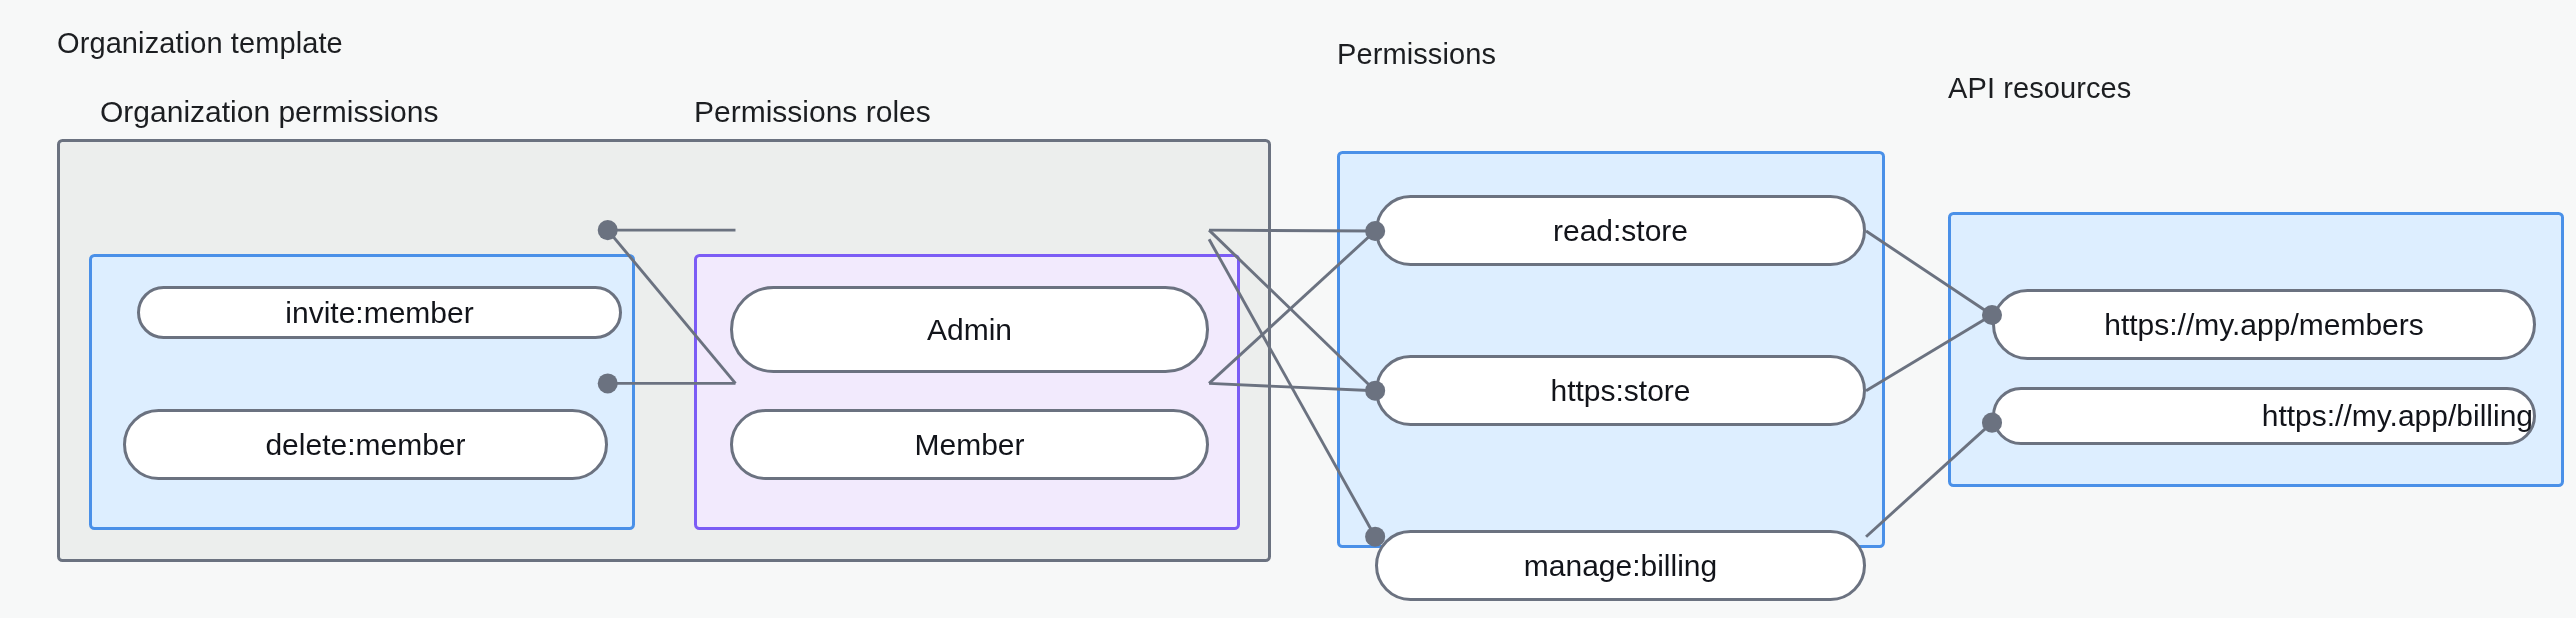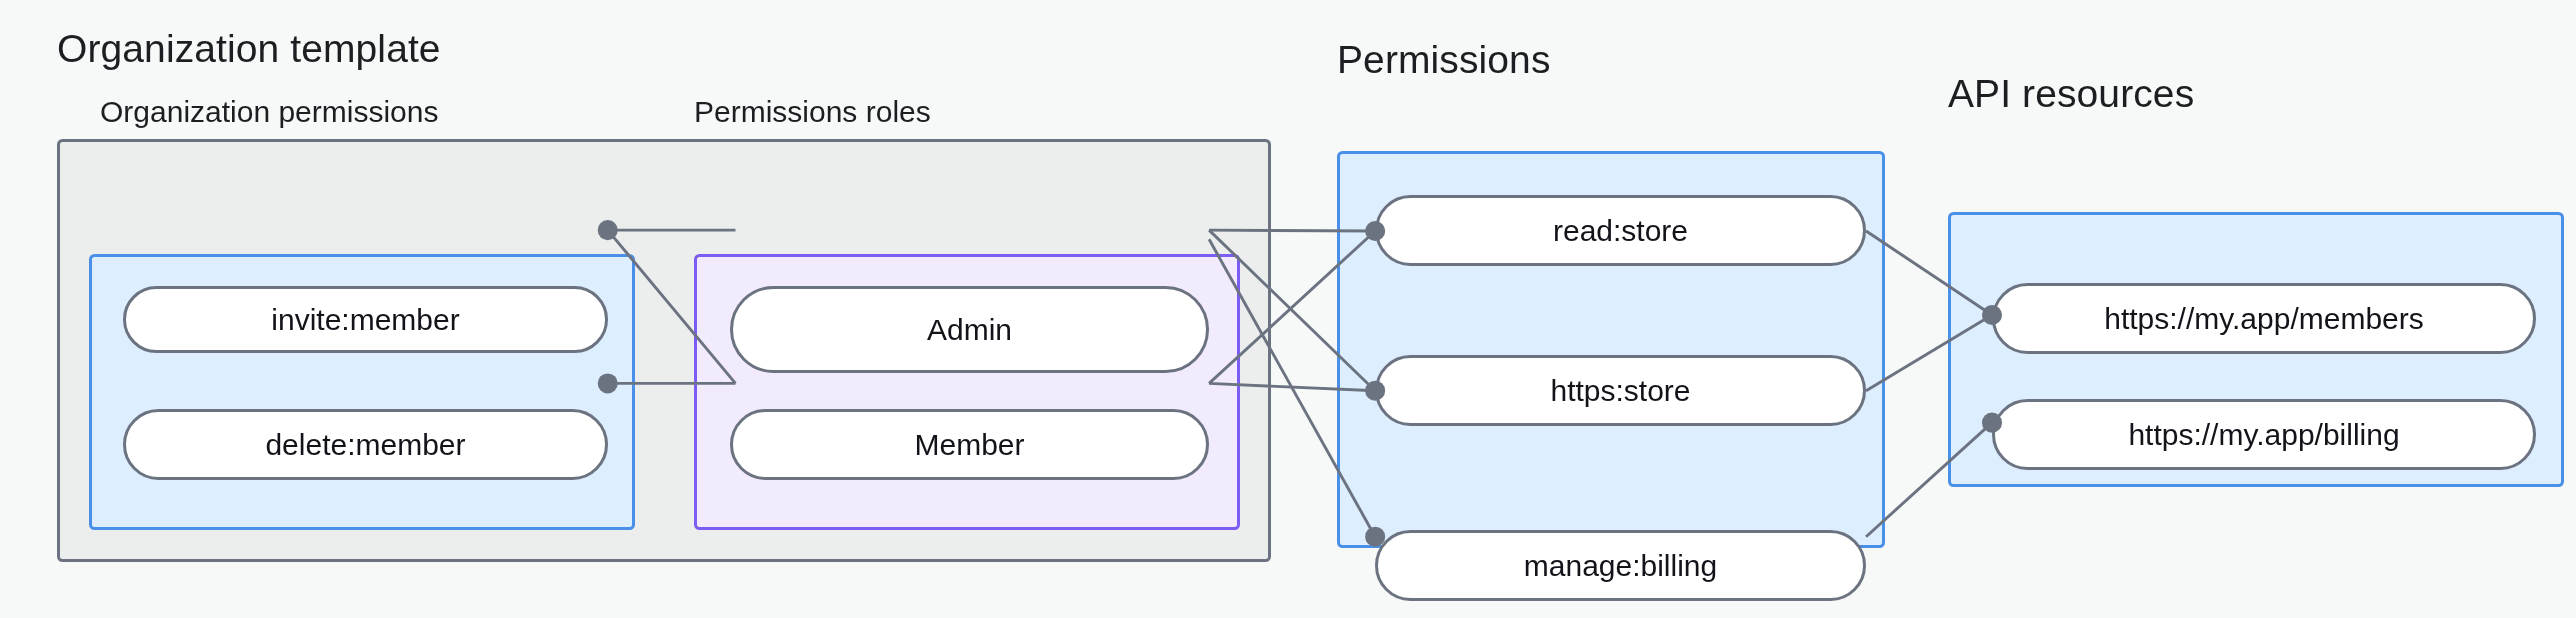--- a/index.html
+++ b/index.html
@@ -33,21 +33,21 @@
     stroke-width: 3.2;
     fill: none;
   }
   .edge-dot {
     fill: #6b7280;
   }
 
   
   .group-title {
     position: absolute;
-    font-size: 39px;
+    font-size: 29px;
     color: #1c1e21;
     letter-spacing: 0.1px;
     white-space: nowrap;
     z-index: 4;
   }
   .sub-title {
     position: absolute;
     font-size: 30px;
     color: #1c1e21;
     white-space: nowrap;
@@ -141,21 +141,21 @@
 
     <circle class="edge-dot" cx="666" cy="252" r="11"></circle>
     <circle class="edge-dot" cx="666" cy="420" r="11"></circle>
     <circle class="edge-dot" cx="1507" cy="253" r="11"></circle>
     <circle class="edge-dot" cx="1507" cy="428" r="11"></circle>
     <circle class="edge-dot" cx="1507" cy="588" r="11"></circle>
     <circle class="edge-dot" cx="2183" cy="345" r="11"></circle>
     <circle class="edge-dot" cx="2183" cy="463" r="11"></circle>
   </svg>
 
-  <div class="pill" style="left:123px; top:286px; width:485px; height:67px;">
+  <div class="pill" style="left:137px; top:286px; width:485px; height:53px;">
     <span>invite:member</span>
   </div>
 
   <div class="pill" style="left:123px; top:409px; width:485px; height:71px;align-items:center;">
     <span>delete:member</span>
   </div>
 
   <div class="pill" style="left:730px; top:286px; width:479px; height:87px;">
     <span>Admin</span>
   </div>
@@ -169,22 +169,22 @@
   </div>
 
   <div class="pill" style="left:1375px; top:355px; width:491px; height:71px;">
     <span>https:store</span>
   </div>
 
   <div class="pill" style="left:1375px; top:530px; width:491px; height:71px;">
     <span>manage:billing</span>
   </div>
 
-  <div class="pill" style="left:1992px; top:283px; width:544px; height:71px;">
+  <div class="pill" style="left:1992px; top:289px; width:544px; height:71px;">
     <span>https://my.app/members</span>
   </div>
 
-  <div class="pill" style="left:1992px; top:399px; width:544px; height:71px;">
+  <div class="pill" style="left:1992px; top:387px; width:544px; height:58px;justify-content:flex-end;">
     <span>https://my.app/billing</span>
   </div>
 
 </div>
 
 
 </body></html>

